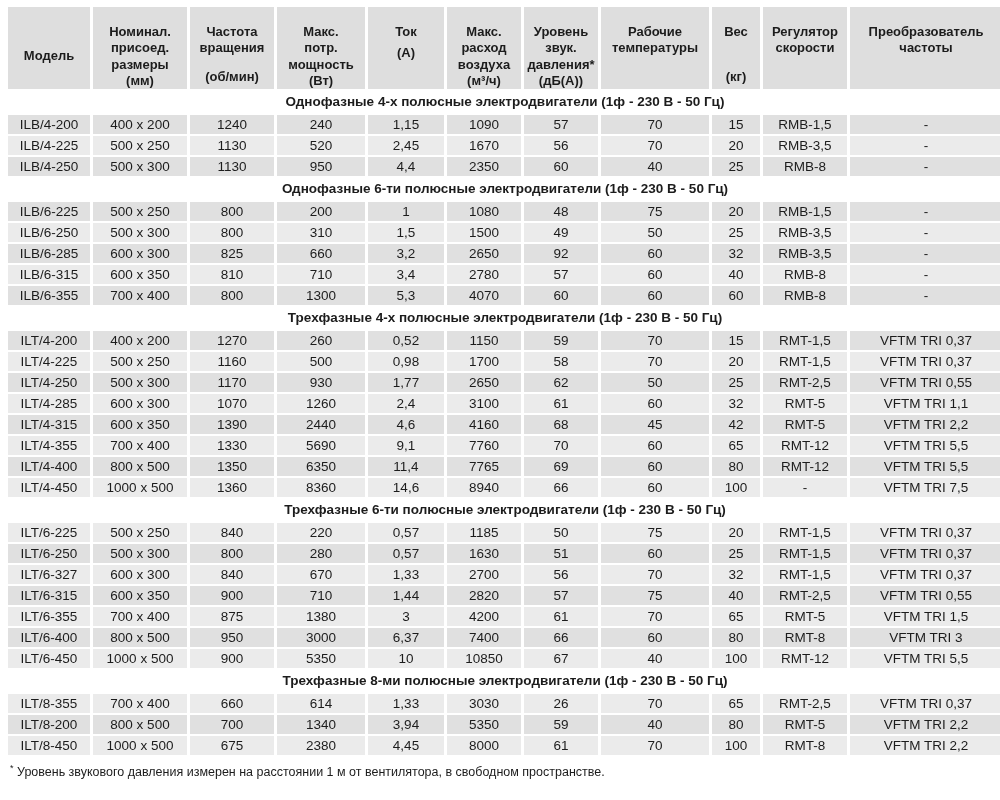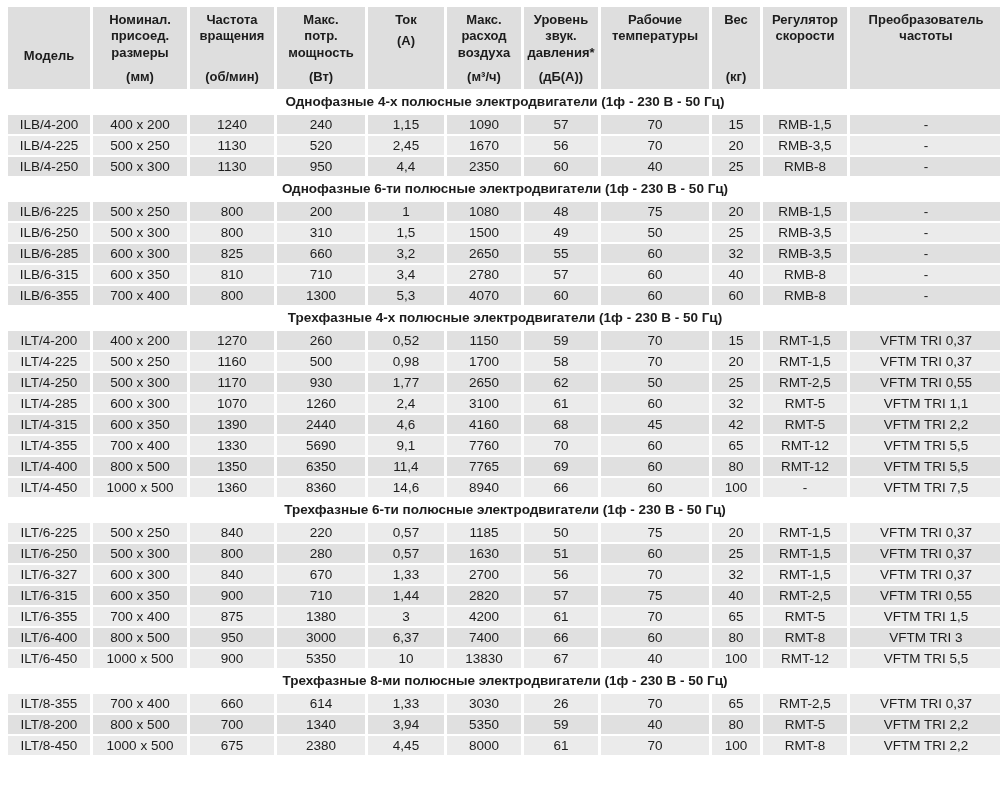--- a/index.html
+++ b/index.html
@@ -24,21 +24,21 @@
     font-weight: bold;
     font-size: 13px;
     padding: 0;
     vertical-align: top;
   }
   .hcell {
     height: 82px;
     display: flex;
     flex-direction: column;
     align-items: center;
-    padding-top: 5px;
+    padding-top: 17px;
     box-sizing: border-box;
   }
   .hlabel { white-space: pre-line; line-height: 1.25; }
   .hunit  { margin-top: auto; padding-bottom: 5px; }
   .unit-after .hunit { margin-top: 5px; padding-bottom: 0; }
   .v-center { justify-content: center; padding-top: 16px; }
 
   td {
     font-size: 13.5px;
     text-align: center;
@@ -234,21 +234,21 @@
           <td>RMB-3,5</td>
           <td>-</td>
         </tr>
         <tr class="data-row dark">
           <td>ILB/6-285</td>
           <td>600 x 300</td>
           <td>825</td>
           <td>660</td>
           <td>3,2</td>
           <td>2650</td>
-          <td>55</td>
+          <td>92</td>
           <td>60</td>
           <td>32</td>
           <td>RMB-3,5</td>
           <td>-</td>
         </tr>
         <tr class="data-row light">
           <td>ILB/6-315</td>
           <td>600 x 350</td>
           <td>810</td>
           <td>710</td>
@@ -460,21 +460,21 @@
           <td>80</td>
           <td>RMT-8</td>
           <td>VFTM TRI 3</td>
         </tr>
         <tr class="data-row light">
           <td>ILT/6-450</td>
           <td>1000 x 500</td>
           <td>900</td>
           <td>5350</td>
           <td>10</td>
-          <td>13830</td>
+          <td>10850</td>
           <td>67</td>
           <td>40</td>
           <td>100</td>
           <td>RMT-12</td>
           <td>VFTM TRI 5,5</td>
         </tr>
         <tr>
           <td class="section-title" colspan="11">Трехфазные 8-ми полюсные электродвигатели (1ф - 230 В - 50 Гц)</td>
         </tr>
         <tr class="data-row light">
@@ -511,13 +511,14 @@
           <td>4,45</td>
           <td>8000</td>
           <td>61</td>
           <td>70</td>
           <td>100</td>
           <td>RMT-8</td>
           <td>VFTM TRI 2,2</td>
         </tr>
       </tbody>
   </table>
+  <p class="footnote"><sup>*</sup> <span>Уровень звукового давления измерен на расстоянии 1 м от вентилятора, в свободном пространстве.</span></p>
 </div>
 
 </body></html>

